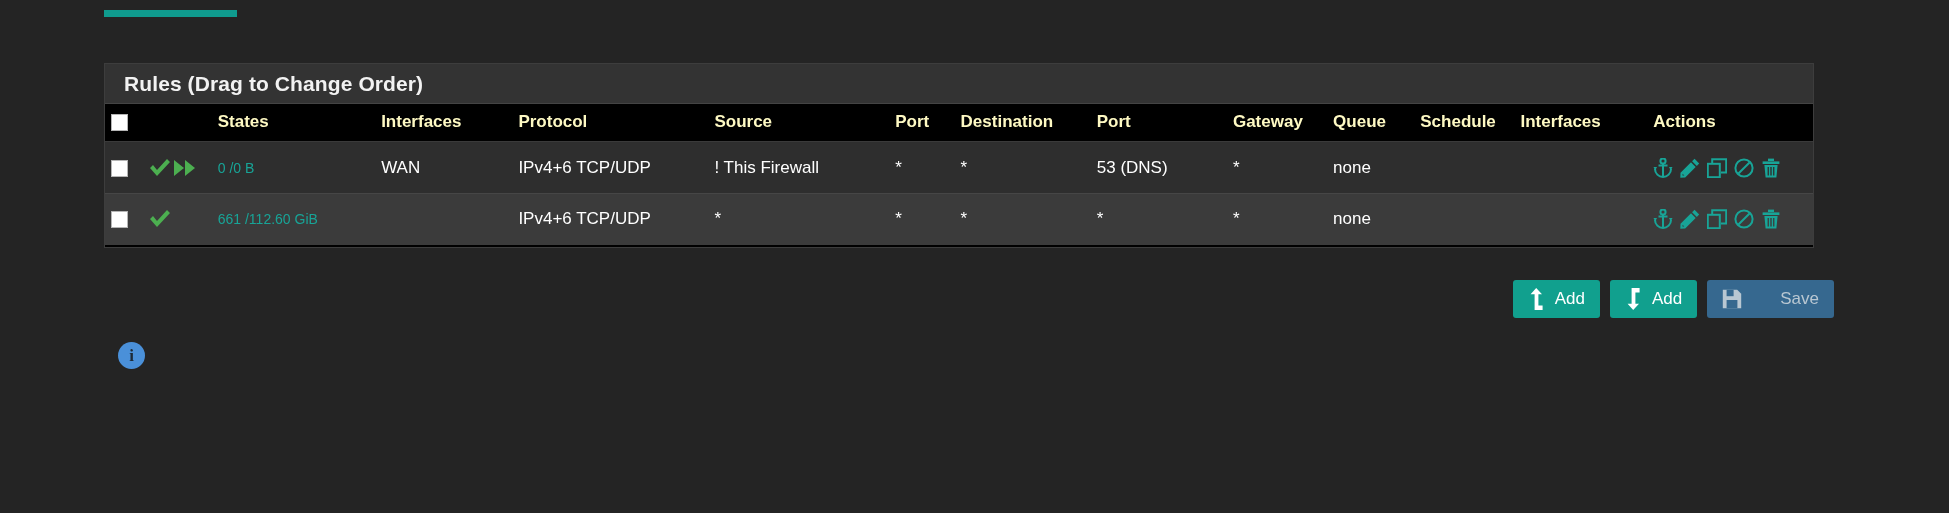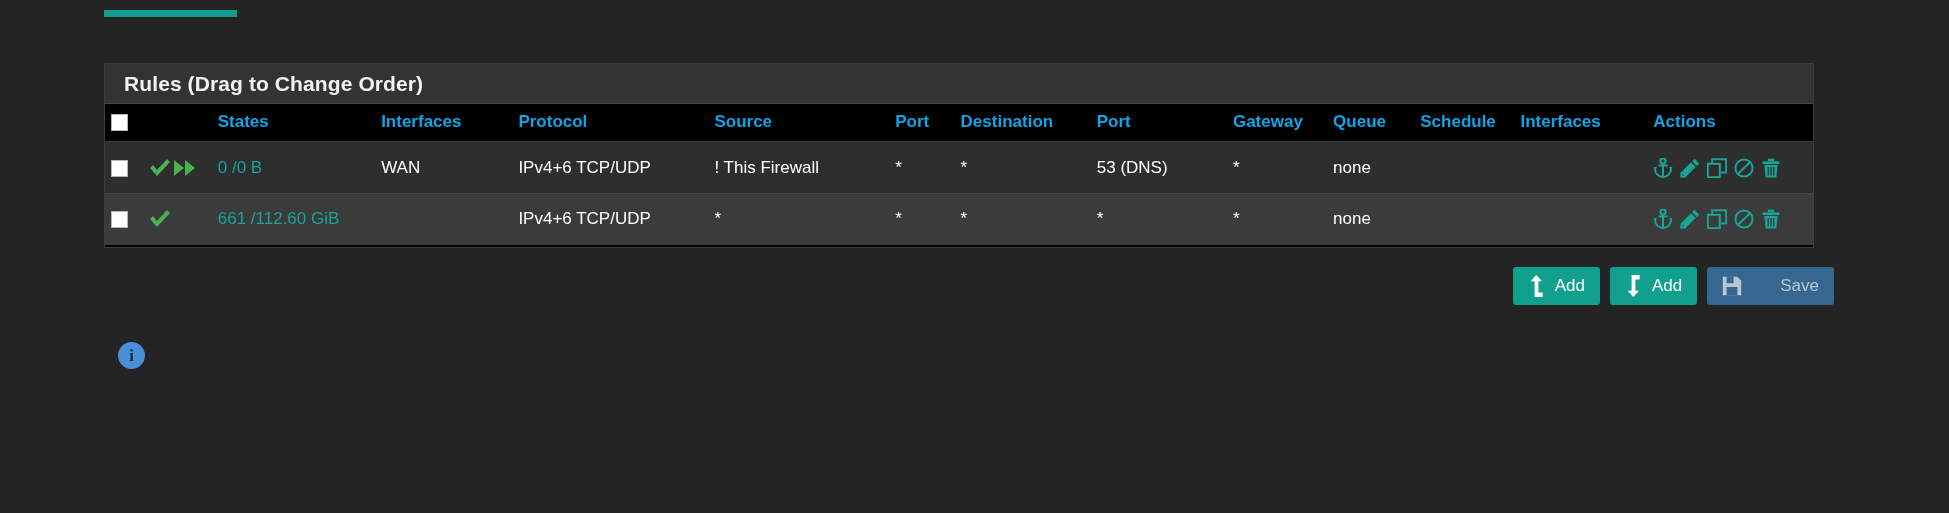--- a/index.html
+++ b/index.html
@@ -45,21 +45,21 @@
 
   
   table.rules {
     width: 100%;
     border-collapse: collapse;
     table-layout: fixed;
     font-size: 17px;
   }
   table.rules thead tr { background: #000000; }
   table.rules thead th {
-    color: #0ea5e9;
+    color: #fef9c3;
     font-weight: bold;
     font-size: 17px;
     text-align: left;
     padding: 8px 6px 9px 6px;
     height: 34px;
     white-space: nowrap;
   }
   table.rules tbody tr { height: 52px; }
   table.rules tbody tr.row-a { background: #2e2e2e; }
   table.rules tbody tr.row-b { background: #3b3b3b; }
@@ -91,21 +91,21 @@
 
   .chk {
     width: 17px; height: 17px;
     background: #ffffff;
     border: 1px solid #b5b5b5;
     display: inline-block;
     vertical-align: middle;
   }
   .chk.hdr { background: #ffffff; }
 
-  .states-text { color: #18a497; font-size: 17px; }
+  .states-text { color: #18a497; font-size: 14px; }
   .ico-cell { display: flex; align-items: center; gap: 2px; }
 
   svg { display: block; }
   .sv-green { fill: #4caf50; }
   .sv-teal  { fill: #18a497; }
 
   .act-icons { display: flex; align-items: center; gap: 7px; }
   .act-icons svg { cursor: pointer; }
 
   
@@ -121,20 +121,21 @@
     gap: 10px;
     height: 38px;
     padding: 0 15px;
     border: none;
     border-radius: 3px;
     font-family: "Liberation Sans", sans-serif;
     font-size: 17px;
     color: #ffffff;
     cursor: pointer;
     white-space: nowrap;
+    margin-top: 13px;
   }
   .btn-teal   { background: #11a08e; }
   .btn-red    { background: #e03a3a; }
   .btn-blue   { background: #36688f; color: #b9c7d2; gap: 38px; }
   .btn-orange { background: #f9a303; }
   .btn svg { flex: 0 0 auto; }
 
   
   .info-icon {
     position: absolute;

